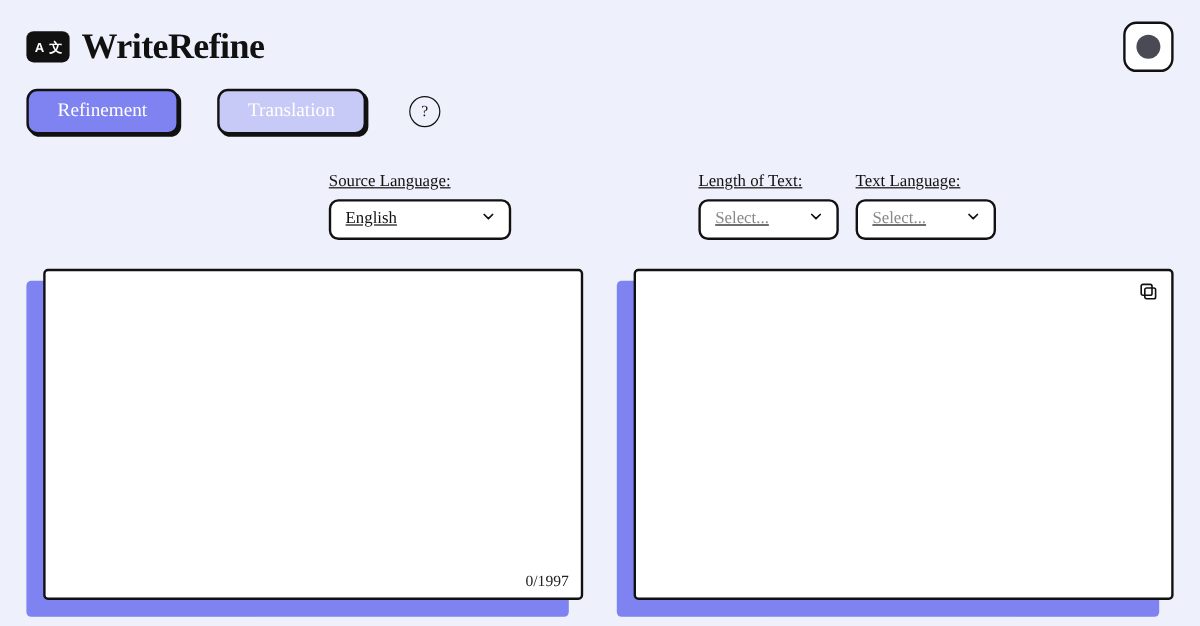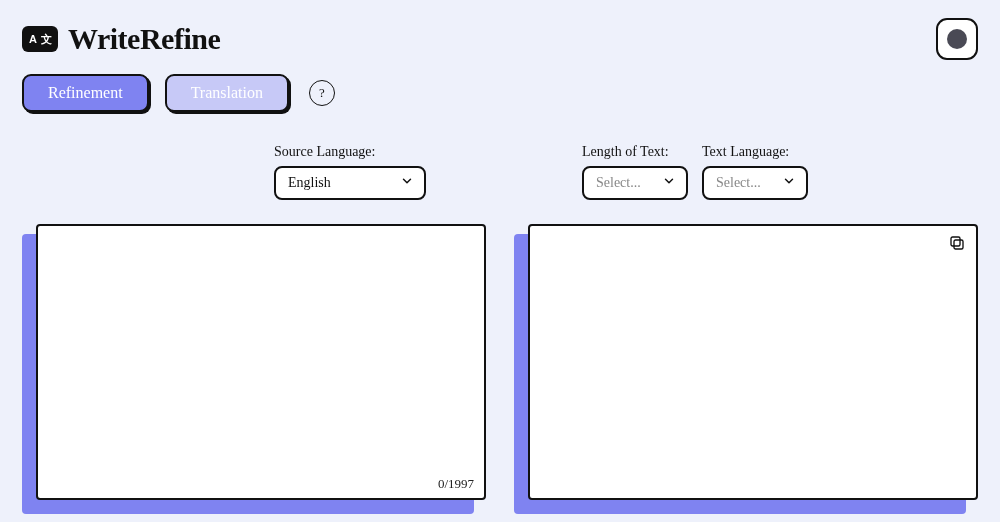--- a/index.html
+++ b/index.html
@@ -63,21 +63,21 @@
     width: 20px;
     height: 20px;
     background: #4a4a55;
     border-radius: 50%;
   }
 
   
   .tabs-row {
     display: flex;
     align-items: center;
-    gap: 16px;
+    gap: 32px;
     padding: 14px 22px 0 22px;
   }
   .tab {
     border: 2px solid #111;
     border-radius: 9px;
     padding: 8px 24px;
     font-size: 16px;
     font-family: Georgia, serif;
     cursor: pointer;
     box-shadow: 2px 2px 0 #111;
@@ -104,20 +104,21 @@
     cursor: pointer;
     margin-left: 4px;
   }
 
   
   .controls-row {
     display: flex;
     align-items: center;
     gap: 14px;
     padding: 32px 22px 0 22px;
+    text-decoration: underline;
   }
   .control-group {
     display: flex;
     flex-direction: column;
     gap: 6px;
   }
   .control-label {
     font-size: 14px;
     font-family: Georgia, serif;
   }
@@ -129,21 +130,21 @@
     background: #fff;
     padding: 0 34px 0 12px;
     font-size: 14px;
     font-family: Georgia, serif;
     position: relative;
     display: flex;
     align-items: center;
     cursor: pointer;
   }
   .select-lg { width: 152px; }
-  .select-sm { width: 106px; }
+  .select-sm { width: 117px; }
   .select-plain .chevron {
     position: absolute;
     right: 10px;
     top: 50%;
     transform: translateY(-50%);
     pointer-events: none;
   }
   .select-plain.placeholder .value { color: #888; }
   .spacer-left { width: 238px; flex: 0 0 238px; }
   .spacer-mid  { flex: 0 0 auto; width: 128px; }

